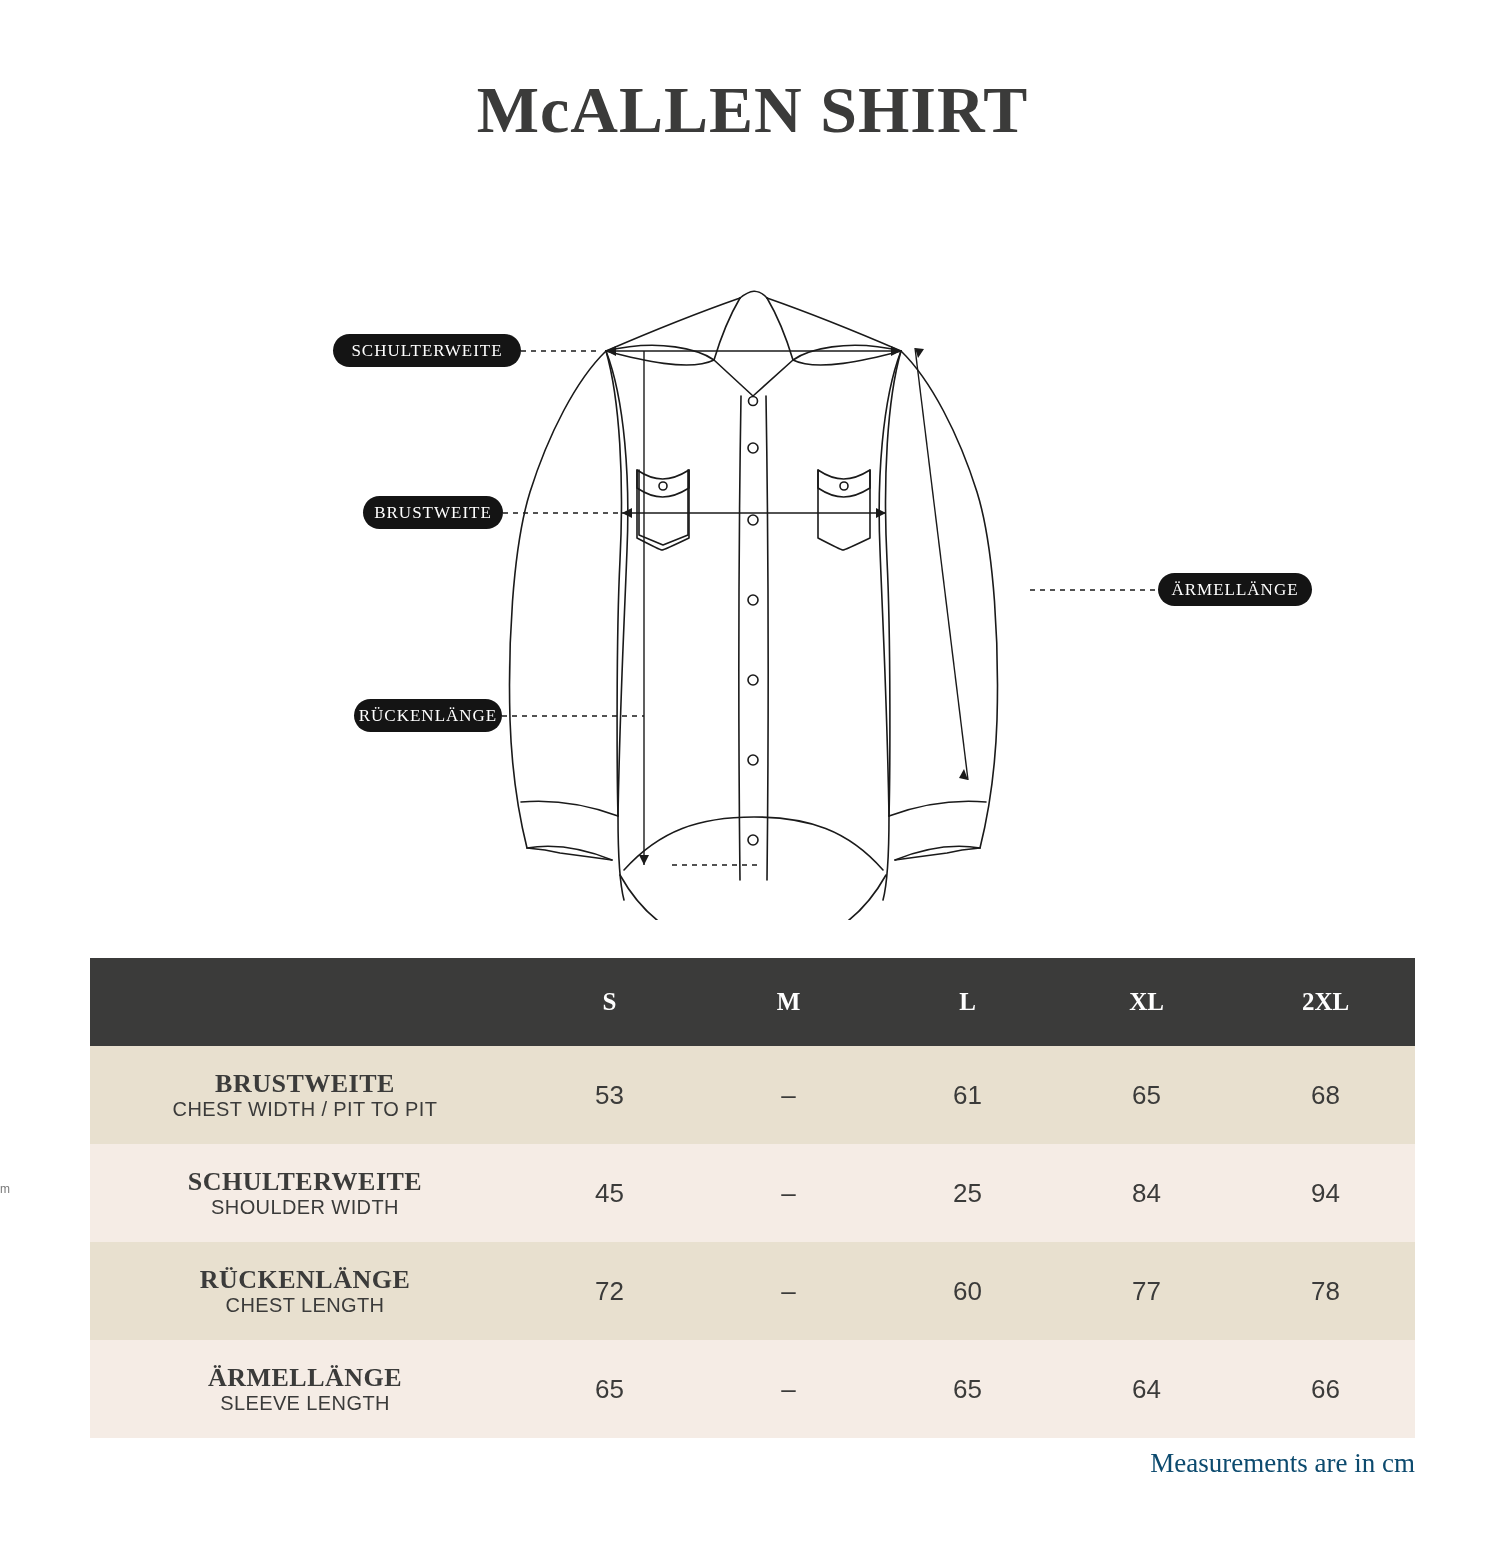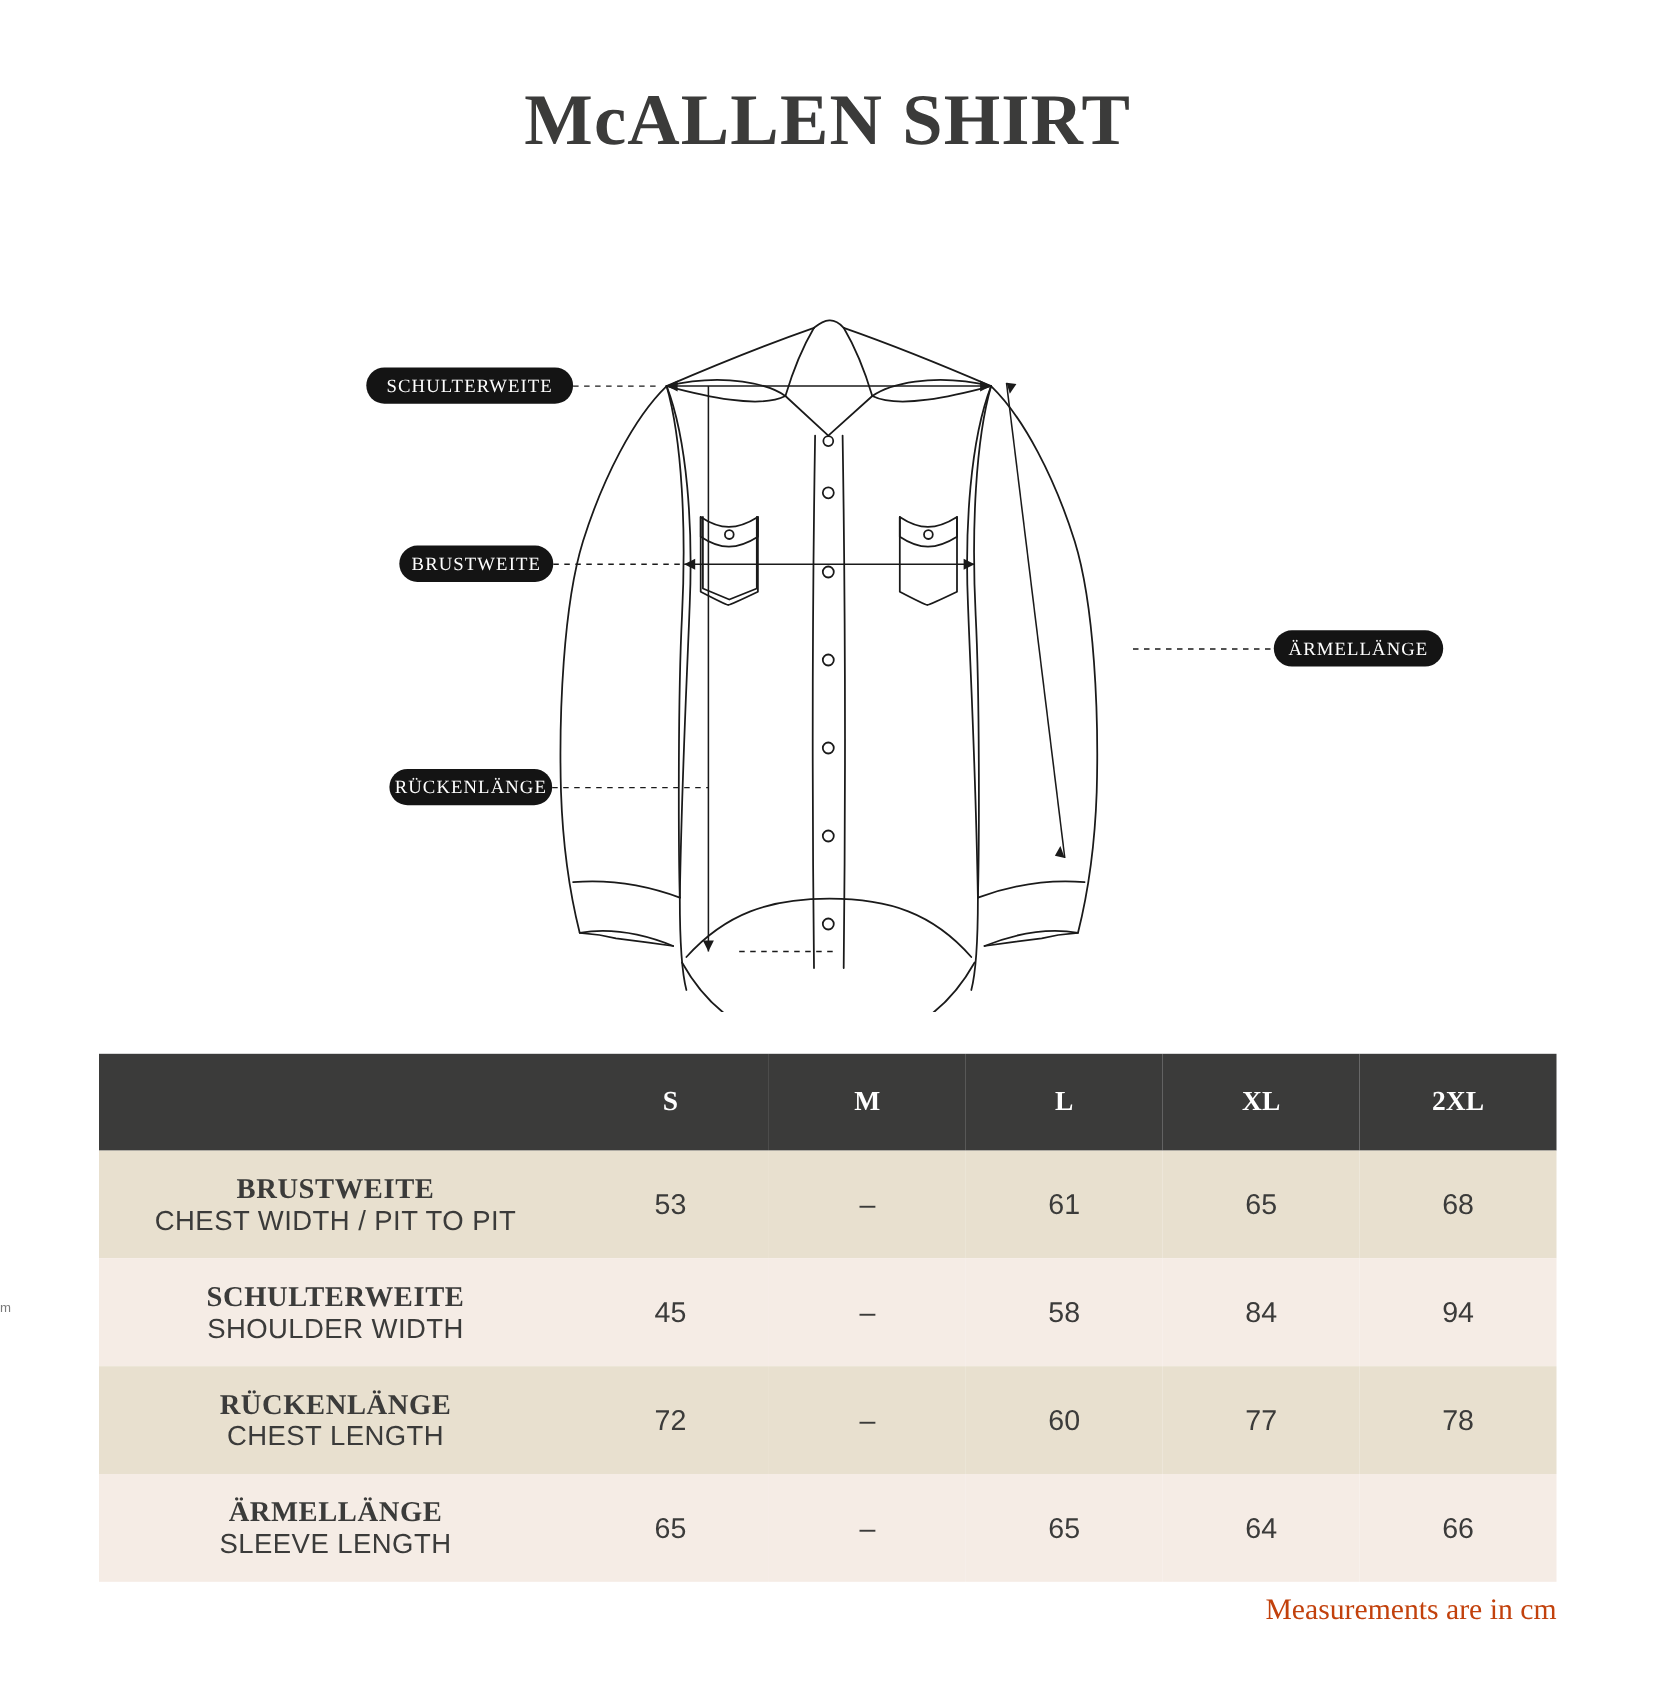--- a/index.html
+++ b/index.html
@@ -91,39 +91,39 @@
     display: block;
     font-family: "Liberation Serif", serif;
     font-weight: bold;
     font-size: 26px;
     letter-spacing: 0.5px;
     color: #3b3b3a;
   }
   .lbl-en {
     display: block;
     font-family: "Liberation Sans", sans-serif;
-    font-size: 25px;
+    font-size: 20px;
     letter-spacing: 0.4px;
     color: #3b3b3a;
   }
   .val {
     font-family: "Liberation Sans", sans-serif;
     font-size: 26px;
     color: #3b3b3a;
   }
 
   .footnote {
     position: absolute;
     top: 1448px;
     left: 0;
     width: 1415px;
     text-align: right;
     font-family: "Liberation Serif", serif;
     font-size: 27px;
-    color: #c2410c;
+    color: #0c4a6e;
   }
 
   .edge-mark {
     position: absolute;
     left: 0px;
     top: 1182px;
     font-family: "Liberation Sans", sans-serif;
     font-size: 12px;
     color: #7a7a7a;
   }
@@ -272,21 +272,21 @@
         <td class="val">65</td>
         <td class="val">68</td>
       </tr>
       <tr class="even">
         <td class="label-cell">
           <span class="lbl-de">SCHULTERWEITE</span>
           <span class="lbl-en">SHOULDER WIDTH</span>
         </td>
         <td class="val">45</td>
         <td class="val">–</td>
-        <td class="val">58</td>
+        <td class="val">25</td>
         <td class="val">84</td>
         <td class="val">94</td>
       </tr>
       <tr class="odd">
         <td class="label-cell">
           <span class="lbl-de">RÜCKENLÄNGE</span>
           <span class="lbl-en">CHEST LENGTH</span>
         </td>
         <td class="val">72</td>
         <td class="val">–</td>

